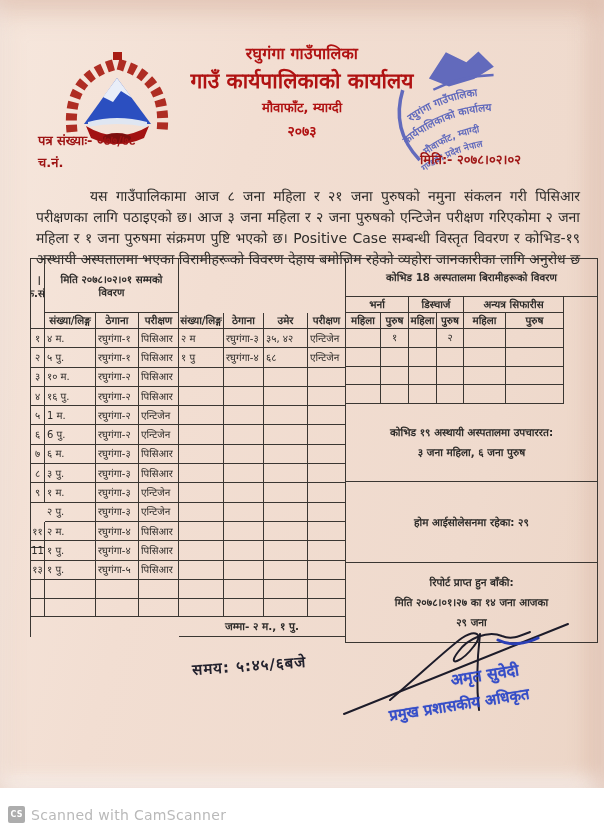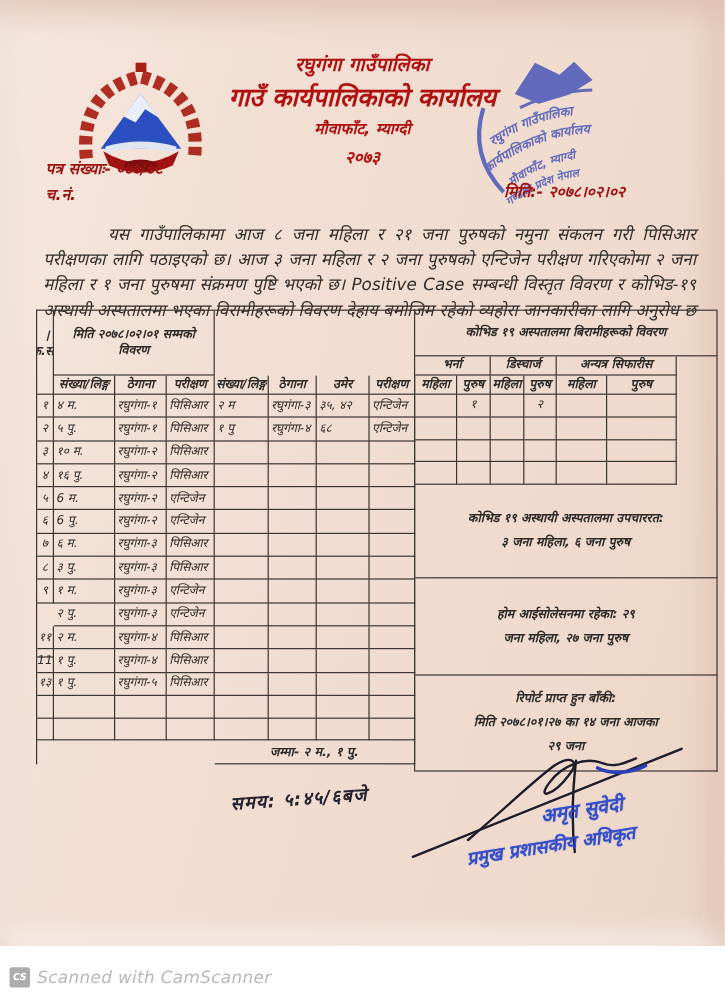--- a/index.html
+++ b/index.html
@@ -3,21 +3,21 @@
 <meta charset="utf-8">
 <style>
   :root{
     --bd:#3a3632;
     --ink:#2e2c2a;
     --red:#b01212;
     --blue:#2b3fb5;
   }
   html,body{margin:0;padding:0;}
   body{font-family:"DejaVu Sans",sans-serif;}
-  .page{position:relative;width:604px;height:827px;background:#ffffff;overflow:hidden;margin:0 auto;font-style:italic;}
+  .page{position:relative;width:604px;height:827px;background:#ffffff;overflow:hidden;margin:0 auto;}
   .paper{position:absolute;left:0;top:0;width:604px;height:788px;
     background:linear-gradient(105deg,#f6e7dd 0%,#f2ded2 35%,#efdacd 75%,#ecd5c6 100%);
     box-shadow:inset 0 14px 24px rgba(210,170,150,.35), inset -14px 0 22px rgba(205,160,140,.30), inset 0 -10px 18px rgba(255,255,255,.8);}
   
   .titleblock{position:absolute;left:0;top:42px;width:604px;text-align:center;color:var(--red);}
   .t1{font-size:16px;font-weight:bold;letter-spacing:.2px;}
   .t2{font-size:21px;font-weight:bold;margin-top:2px;}
   .t3{font-size:13px;font-weight:bold;margin-top:4px;}
   .t4{font-size:14px;font-weight:bold;margin-top:5px;}
   .meta{position:absolute;color:#9e1414;font-weight:bold;font-size:13px;}
@@ -150,21 +150,21 @@
         <div class="cell" style="grid-area: 6 / 8;"></div>
         <div class="cell center" style="grid-area: 7 / 1;">४</div>
         <div class="cell" style="grid-area: 7 / 2;">१६ पु.</div>
         <div class="cell" style="grid-area: 7 / 3;">रघुगंगा-२</div>
         <div class="cell" style="grid-area: 7 / 4;">पिसिआर</div>
         <div class="cell" style="grid-area: 7 / 5;"></div>
         <div class="cell" style="grid-area: 7 / 6;"></div>
         <div class="cell" style="grid-area: 7 / 7;"></div>
         <div class="cell" style="grid-area: 7 / 8;"></div>
         <div class="cell center" style="grid-area: 8 / 1;">५</div>
-        <div class="cell" style="grid-area: 8 / 2;">6 म.</div>
+        <div class="cell" style="grid-area: 8 / 2;">1 म.</div>
         <div class="cell" style="grid-area: 8 / 3;">रघुगंगा-२</div>
         <div class="cell" style="grid-area: 8 / 4;">एन्टिजेन</div>
         <div class="cell" style="grid-area: 8 / 5;"></div>
         <div class="cell" style="grid-area: 8 / 6;"></div>
         <div class="cell" style="grid-area: 8 / 7;"></div>
         <div class="cell" style="grid-area: 8 / 8;"></div>
         <div class="cell center" style="grid-area: 9 / 1;">६</div>
         <div class="cell" style="grid-area: 9 / 2;">6 पु.</div>
         <div class="cell" style="grid-area: 9 / 3;">रघुगंगा-२</div>
         <div class="cell" style="grid-area: 9 / 4;">एन्टिजेन</div>
@@ -240,38 +240,37 @@
         <div class="cell" style="grid-area: 18 / 2;"></div>
         <div class="cell" style="grid-area: 18 / 3;"></div>
         <div class="cell" style="grid-area: 18 / 4;"></div>
         <div class="cell" style="grid-area: 18 / 5;"></div>
         <div class="cell" style="grid-area: 18 / 6;"></div>
         <div class="cell" style="grid-area: 18 / 7;"></div>
         <div class="cell" style="grid-area: 18 / 8;"></div>
       </div>
 
     <div class="grid" id="tbl-right">
-      <div class="hcell" style="grid-area:1/1/2/8">कोभिड १९ अस्पतालमा बिरामीहरूको विवरण</div>
+      <div class="hcell" style="grid-area:1/1/2/8">कोभिड 18 अस्पतालमा बिरामीहरूको विवरण</div>
       <div class="hcell" style="grid-area:2/1/3/3">भर्ना</div>
       <div class="hcell" style="grid-area:2/3/3/5">डिस्चार्ज</div>
       <div class="hcell" style="grid-area:2/5/3/7">अन्यत्र सिफारीस</div>
       <div class="gapcell" style="grid-area:2/7/8/8"></div>
       <div class="hcell" style="grid-area:3/1/4/2">महिला</div>
       <div class="hcell" style="grid-area:3/2/4/3">पुरुष</div>
       <div class="hcell" style="grid-area:3/3/4/4">महिला</div>
       <div class="hcell" style="grid-area:3/4/4/5">पुरुष</div>
       <div class="hcell" style="grid-area:3/5/4/6">महिला</div>
       <div class="hcell" style="grid-area:3/6/4/7">पुरुष</div>
       <div class="note" style="grid-area:8/1/9/8">
         <div>कोभिड १९ अस्थायी अस्पतालमा उपचाररत:</div>
         <div>३ जना महिला, ६ जना पुरुष</div>
       </div>
       <div class="note" style="grid-area:9/1/10/8">
         <div>होम आईसोलेसनमा रहेका:  २९</div>
-        <div>जना महिला,  २७ जना पुरुष</div>
       </div>
       <div class="note" style="grid-area:10/1/11/8">
         <div>रिपोर्ट प्राप्त हुन बाँकी:</div>
         <div>मिति २०७८।०१।२७ का १४ जना आजका</div>
         <div>२९ जना</div>
       </div>
     <div class="cell center" style="grid-area: 4 / 1;"></div>
         <div class="cell center" style="grid-area: 4 / 2;">१</div>
         <div class="cell center" style="grid-area: 4 / 3;"></div>
         <div class="cell center" style="grid-area: 4 / 4;">२</div>

